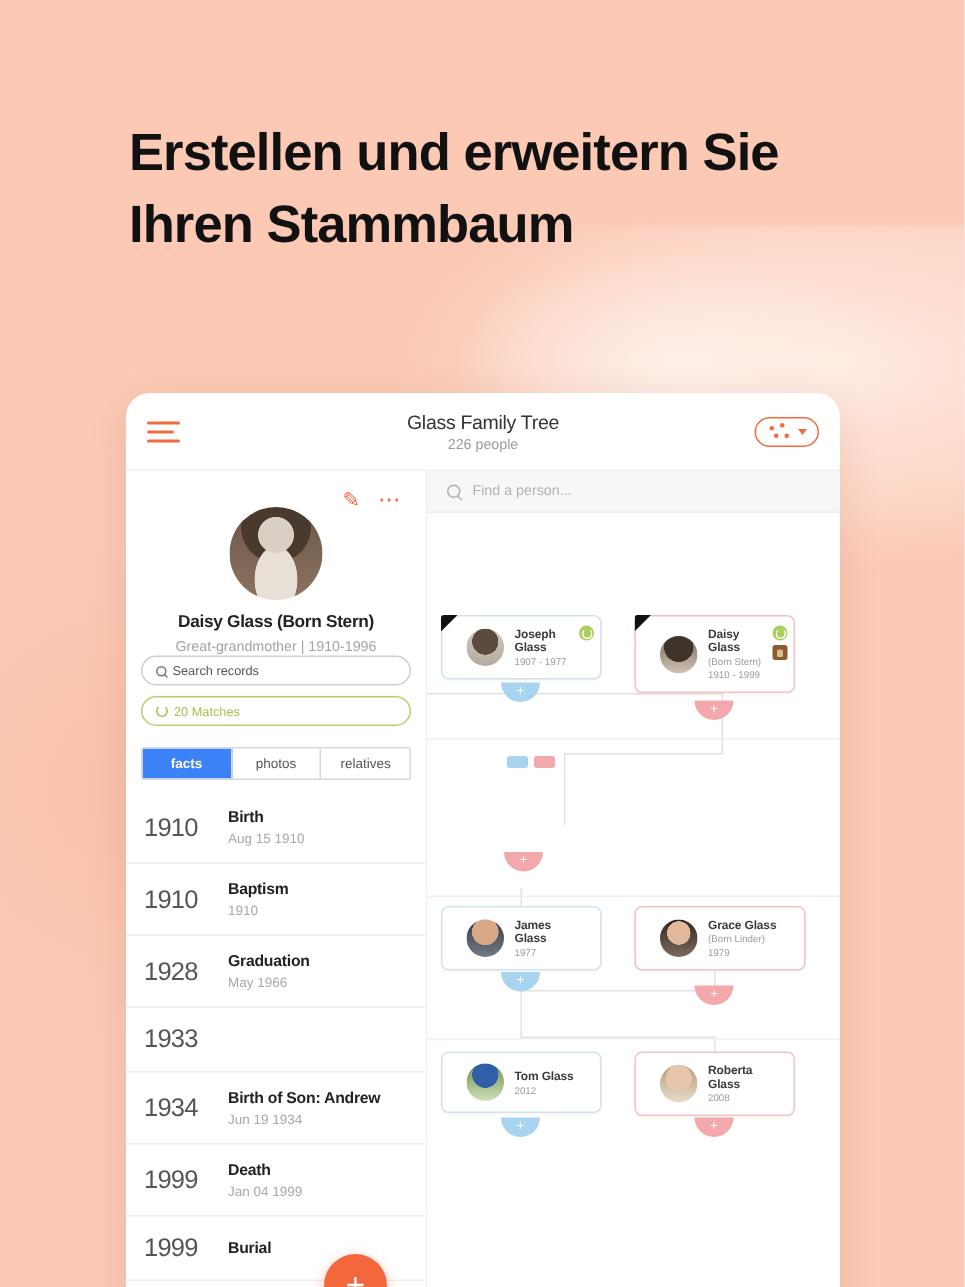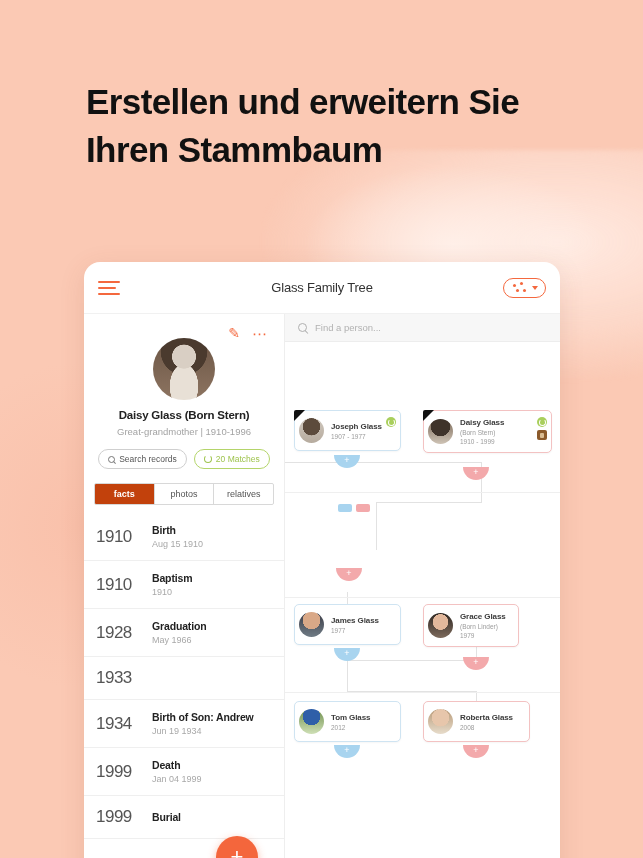--- a/index.html
+++ b/index.html
@@ -86,35 +86,35 @@
     width:62px;height:62px;border-radius:50%;margin:-4px auto 0;
     background:
       radial-gradient(circle at 50% 30%, #d9cfc4 0 22%, rgba(0,0,0,0) 23%),
       radial-gradient(ellipse at 50% 78%, #e8e0d6 0 32%, rgba(0,0,0,0) 33%),
       radial-gradient(circle at 50% 22%, #4a3a2e 0 40%, rgba(0,0,0,0) 41%),
       linear-gradient(#6b5545,#8d7461);
     overflow:hidden;
   }
   .pname { text-align:center; font-size:11.5px; font-weight:bold; color:#222; margin-top:9px; letter-spacing:-.2px;}
   .pmeta { text-align:center; font-size:9.5px; color:#a3a3a3; margin-top:5px;}
-  .pills { display:flex; gap:7px; justify-content:center; margin-top:12px;}
+  .pills { display:flex; gap:7px; justify-content:center; flex-direction:column;}
   .pill {
     border:1px solid #cfcfcf; border-radius:12px;
     font-size:8.5px; color:#555; padding:4px 9px;
     display:flex; align-items:center; gap:4px; cursor:pointer; white-space:nowrap;
   }
   .pill.green { border-color:#b4d46a; color:#9fc44e; }
   .mag { width:7px;height:7px;border:1.2px solid #777;border-radius:50%; position:relative;}
   .mag:after{content:"";position:absolute;width:1.2px;height:3px;background:#777;right:-1px;bottom:-2.5px;transform:rotate(-45deg);}
   .sync { width:8px;height:8px;border:1.3px solid #9fc44e;border-radius:50%;border-top-color:transparent;}
 
   .tabs { display:flex; margin:14px 10px 0; border:1px solid #d8d8d8; border-radius:2px; overflow:hidden;}
   .tab { flex:1; text-align:center; font-size:9px; padding:5px 0; color:#555; cursor:pointer; border-right:1px solid #d8d8d8;}
   .tab:last-child{border-right:none;}
-  .tab.active { background:#c2410c; color:#fff; font-weight:bold;}
+  .tab.active { background:#3b82f6; color:#fff; font-weight:bold;}
 
   .timeline { margin-top:8px; }
   .trow { display:flex; align-items:center; gap:10px; padding:11px 10px 11px 12px; border-bottom:1px solid #efefef;}
   .tyear { font-size:17px; color:#555; font-weight:300; letter-spacing:-.5px; min-width:46px;}
   .tlabel { font-size:10.5px; font-weight:bold; color:#222; letter-spacing:-.15px;}
   .tdate { font-size:9px; color:#a8a8a8; margin-top:3px;}
 
   .fab {
     position:absolute; left:132px; bottom:4px;
     width:42px;height:42px;border-radius:50%;
@@ -127,21 +127,21 @@
   .right { flex:1; position:relative; background:#fff;}
   .search { height:28px; background:#f7f7f7; display:flex; align-items:center; gap:8px; padding:0 13px; border-bottom:1px solid #ededed;}
   .search .mag { width:9px;height:9px;border-color:#b0b0b0;}
   .search .mag:after{background:#b0b0b0;height:4px;}
   .search span { font-size:9.5px; color:#b2b2b2;}
   .canvas { position:relative; height:540px; }
 
   .card {
     position:absolute; background:#fff; border:1px solid #cfe4f2;
     border-radius:5px; display:flex; align-items:center; gap:7px;
-    padding:7px 4px; box-shadow:0 1px 2px rgba(0,0,0,.04);
+    padding:7px 16px; box-shadow:0 1px 2px rgba(0,0,0,.04);
     cursor:pointer;
   }
   .card.pink { border-color:#f3c2c2; }
   .card .ava { width:25px;height:25px;border-radius:50%; flex:none; background:#d8d2cb; overflow:hidden;}
   .card .nm { font-size:8px; font-weight:bold; color:#3b3b3b; letter-spacing:-.1px;}
   .card .born { font-size:6.5px; color:#9b9b9b; margin-top:2px;}
   .card .yr { font-size:6.5px; color:#9b9b9b; margin-top:2px;}
   .fold { position:absolute; left:-1px; top:-1px; width:0;height:0;
     border-left:11px solid #111; border-bottom:11px solid transparent; border-radius:2px 0 0 0;}
   .badges { position:absolute; right:4px; top:6px; display:flex; flex-direction:column; gap:3px;}
@@ -178,20 +178,21 @@
 <div class="device">
 
   <div class="topbar">
     <div class="hamburger">
         <span></span>
         <span></span>
         <span></span>
       </div>
     <div class="titlewrap">
       <div class="title">Glass Family Tree</div>
+      <div class="subtitle">226 people</div>
     </div>
     <div class="viewpill">
       <div class="dots">
           <i></i>
           <i></i>
           <i></i>
           <i></i>
         </div>
       <div class="caret"></div>
     </div>
@@ -305,21 +306,21 @@
           <div>
             <div class="nm">Joseph Glass</div>
             <div class="yr">1907 - 1977</div>
           </div>
           <div class="badges">
             <div class="bdg green"></div>
           </div>
         </div>
         <div class="plus blue" style="left:49px; top:113px;">+</div>
 
-        <div class="card pink" style="left:138px; top:68px; width:129px;">
+        <div class="card pink" style="left:138px; top:68px; width:107px;">
           <div class="fold"></div>
           <div class="ava" style="background:radial-gradient(circle at 50% 30%,#3f332a 0 45%,rgba(0,0,0,0) 46%),linear-gradient(#7a6857,#cfc4b6)"></div>
           <div>
             <div class="nm">Daisy Glass</div>
             <div class="born">(Born Stern)</div>
             <div class="yr">1910 - 1999</div>
           </div>
           <div class="badges">
             <div class="bdg green"></div>
             <div class="bdg brown"></div>
@@ -333,21 +334,21 @@
 
         <div class="card" style="left:9px; top:262px; width:107px;">
           <div class="ava" style="background:radial-gradient(circle at 50% 33%,#d9a887 0 42%,rgba(0,0,0,0) 43%),linear-gradient(#3b3b45,#6f7b85)"></div>
           <div>
             <div class="nm">James Glass</div>
             <div class="yr">1977</div>
           </div>
         </div>
         <div class="plus blue" style="left:49px; top:306px;">+</div>
 
-        <div class="card pink" style="left:138px; top:262px; width:96px;">
+        <div class="card pink" style="left:138px; top:262px; width:114px;">
           <div class="ava" style="background:radial-gradient(circle at 50% 36%,#e2b89c 0 38%,rgba(0,0,0,0) 39%),linear-gradient(#2e2722,#7d6a5c)"></div>
           <div>
             <div class="nm">Grace Glass</div>
             <div class="born">(Born Linder)</div>
             <div class="yr">1979</div>
           </div>
         </div>
         <div class="plus pink" style="left:178px; top:315px;">+</div>
 
         <div class="card" style="left:9px; top:359px; width:107px;">

